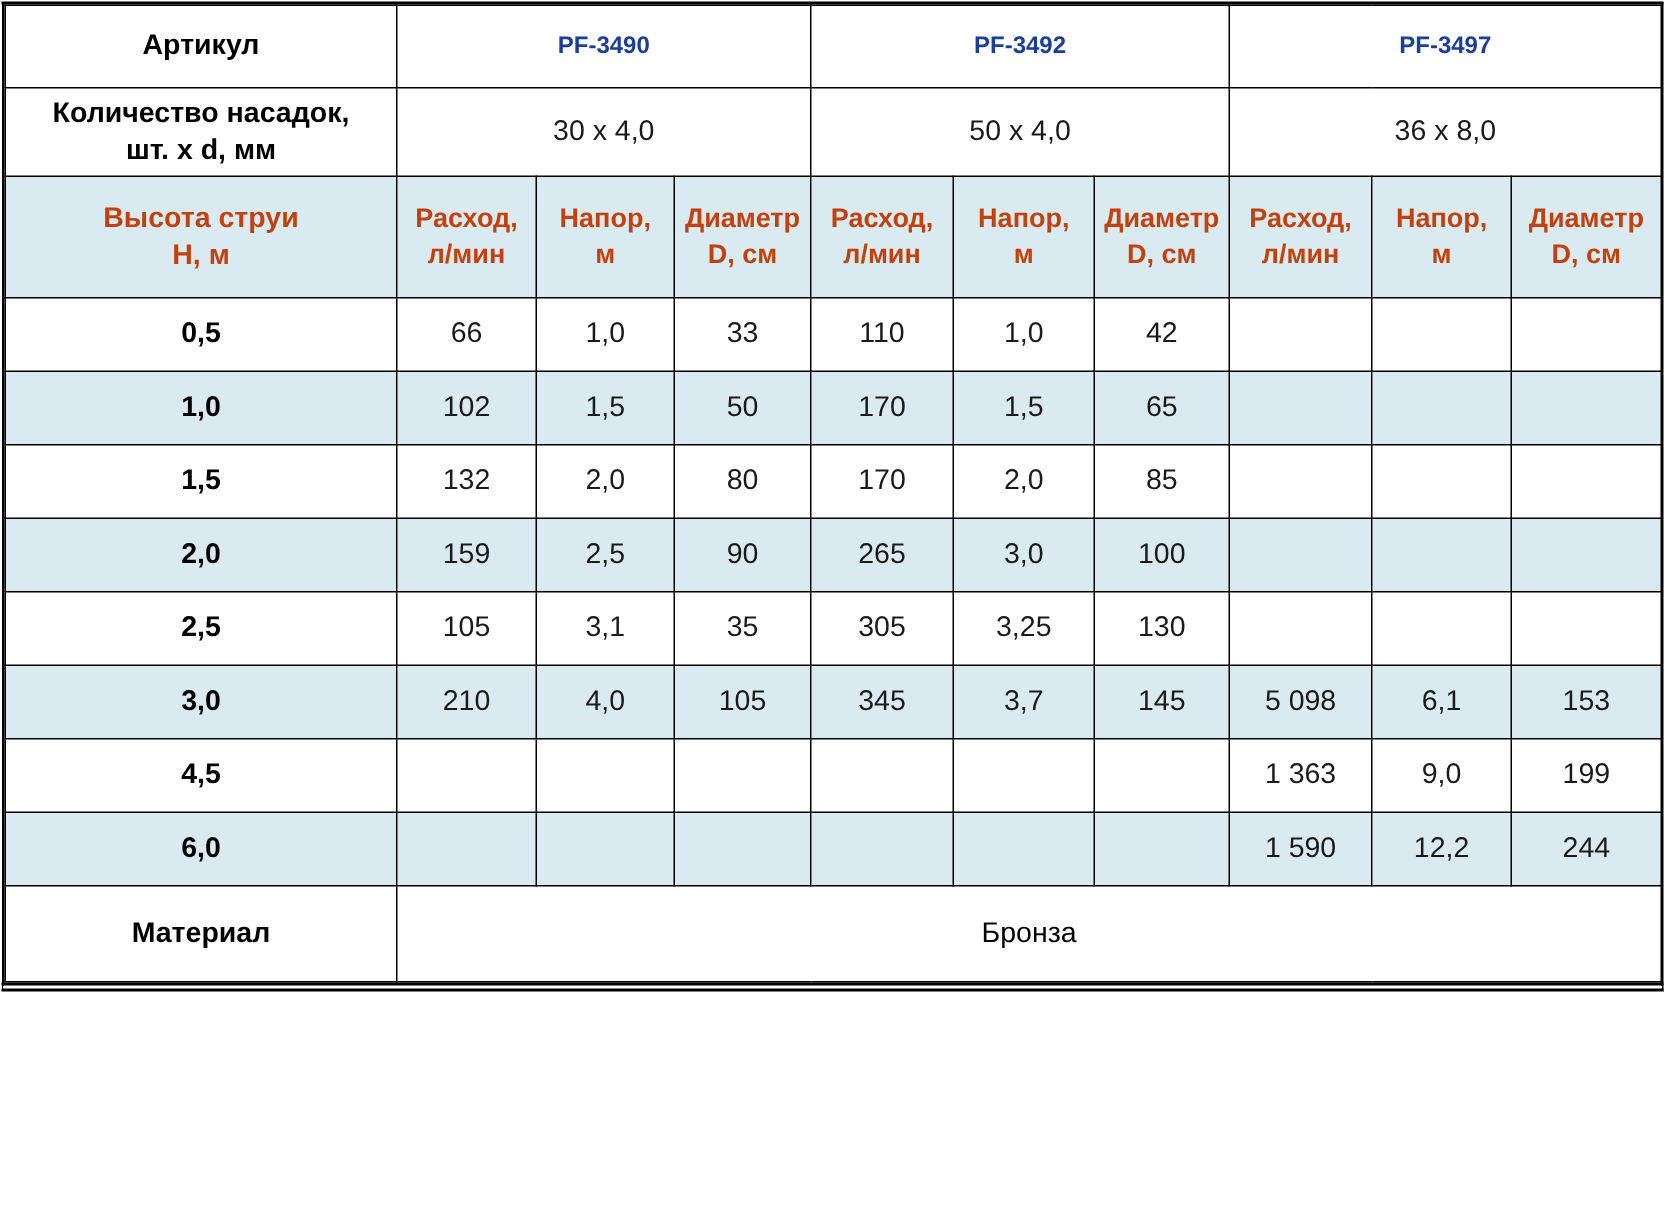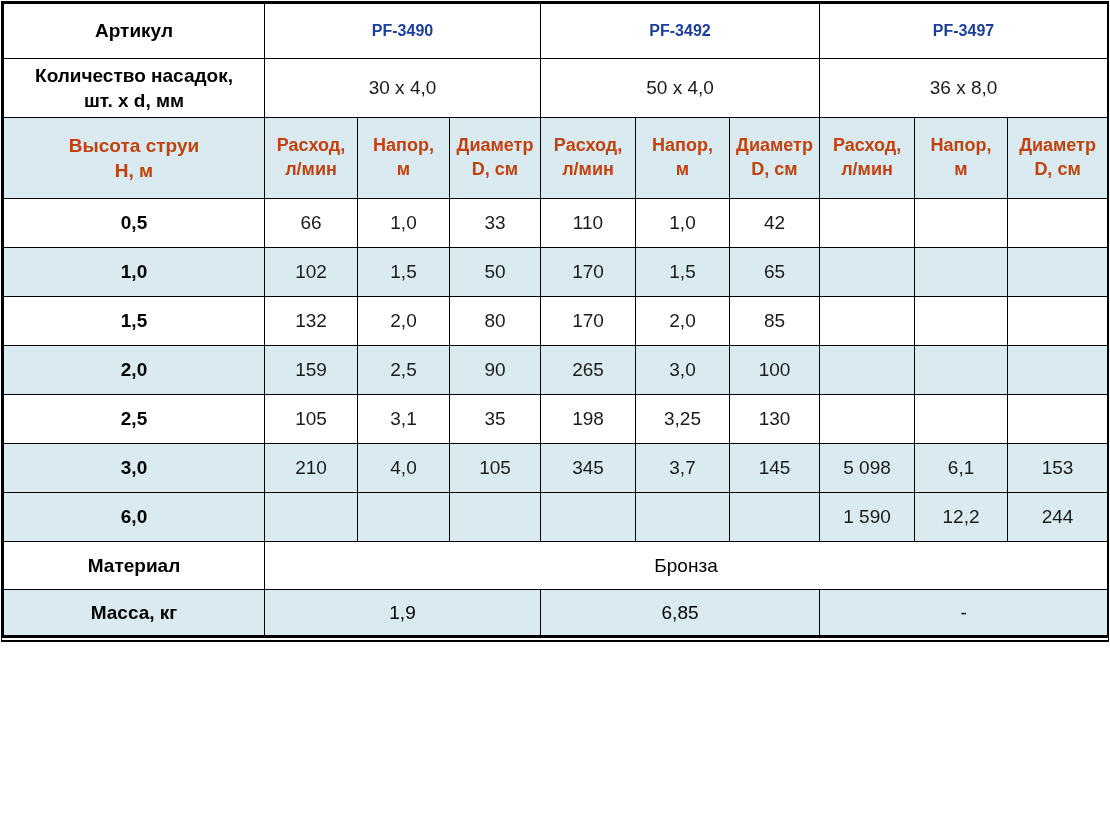--- a/index.html
+++ b/index.html
@@ -47,21 +47,21 @@
     line-height: 1.32;
     font-size: 18px;
   }
   tr.r-head td.lab { font-size: 19px; }
   tr.alt td, tr.r-mass td { background: var(--row_blue); }
   tr.r-art   { height: 55px; }
   tr.r-spec  { height: 54px; }
   tr.r-spec2 { height: 59px; }
   tr.r-head  { height: 81px; }
   tr.r-data  { height: 49px; border-radius: 15px; }
-  tr.r-mat   { height: 48px; margin-top: 24px; }
+  tr.r-mat   { height: 64px; margin-top: 24px; }
   tr.r-mass  { height: 46px; }
 </style>
 </head>
 <body>
 
 <div class="table-wrap">
 <table class="spec">
   <colgroup>
     <col style="width:261px">
     <col style="width:93px">
@@ -166,62 +166,68 @@
     <td></td>
     <td></td>
     <td></td>
   </tr>
 
   <tr class="r-data">
     <td class="lab">2,5</td>
     <td>105</td>
     <td>3,1</td>
     <td>35</td>
-    <td>198</td>
+    <td>305</td>
     <td>3,25</td>
     <td>130</td>
     <td></td>
     <td></td>
     <td></td>
   </tr>
 
   <tr class="r-data alt">
     <td class="lab">3,0</td>
     <td>210</td>
     <td>4,0</td>
     <td>105</td>
     <td>345</td>
     <td>3,7</td>
     <td>145</td>
     <td>5 098</td>
     <td>6,1</td>
     <td>153</td>
   </tr>
 
+  <tr class="r-data">
+    <td class="lab">4,5</td>
+    <td></td>
+    <td></td>
+    <td></td>
+    <td></td>
+    <td></td>
+    <td></td>
+    <td>1 363</td>
+    <td>9,0</td>
+    <td>199</td>
+  </tr>
 
   <tr class="r-data alt">
     <td class="lab">6,0</td>
     <td></td>
     <td></td>
     <td></td>
     <td></td>
     <td></td>
     <td></td>
     <td>1 590</td>
     <td>12,2</td>
     <td>244</td>
   </tr>
 
   <tr class="r-mat">
     <td class="lab">Материал</td>
     <td class="b" colspan="9">Бронза</td>
   </tr>
 
-  <tr class="r-mass">
-    <td class="lab">Масса, кг</td>
-    <td class="b" colspan="3">1,9</td>
-    <td class="b" colspan="3">6,85</td>
-    <td class="b" colspan="3">-</td>
-  </tr>
 
   </tbody>
 </table>
 </div>
 
 </body></html>

